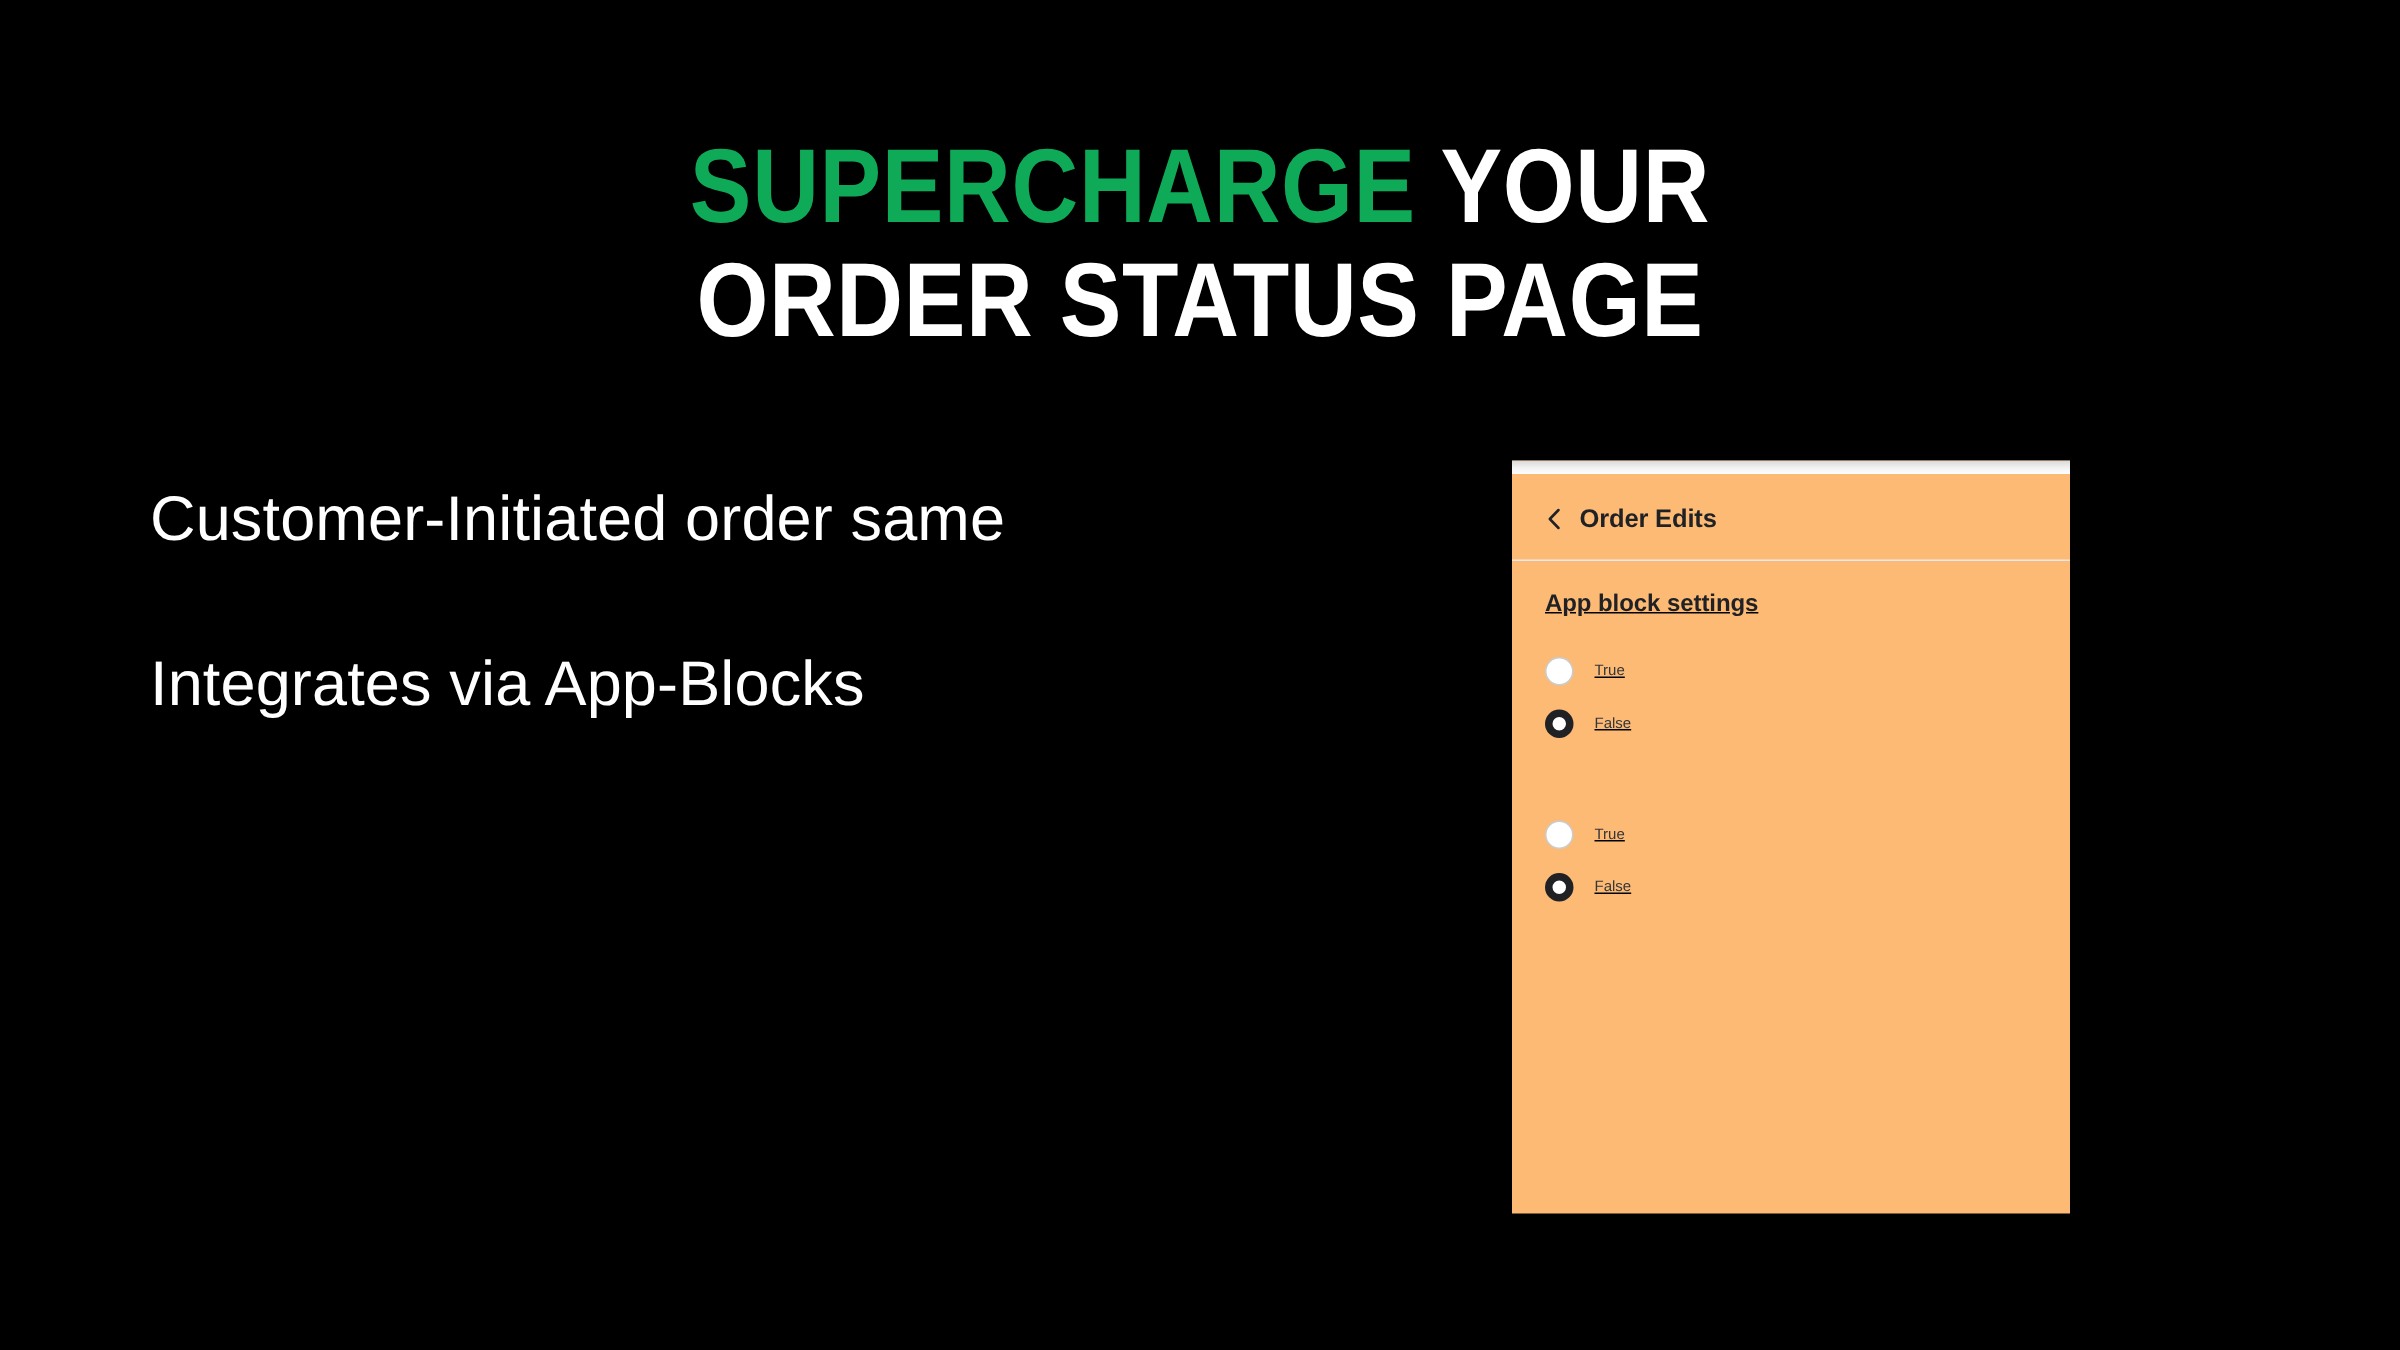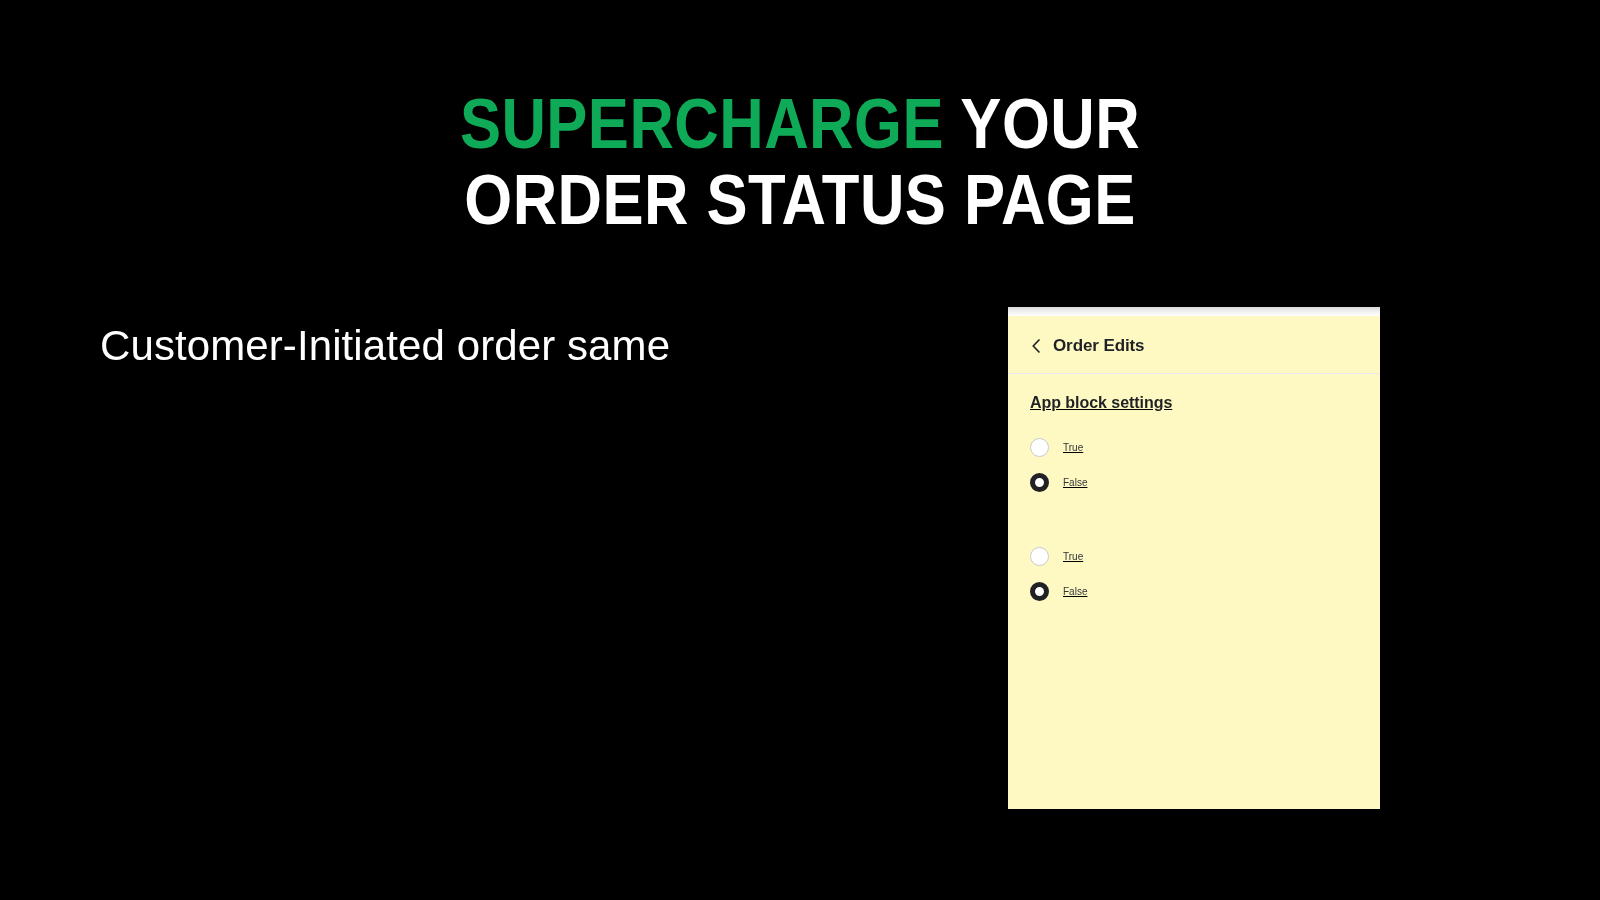--- a/index.html
+++ b/index.html
@@ -54,21 +54,21 @@
     white-space: nowrap;
   }
 
   
   .card {
     position: absolute;
     left: 1008px;
     top: 307px;
     width: 372px;
     height: 502px;
-    background: #fef9c3;
+    background: #fdba74;
     overflow: hidden;
     box-shadow: 0 0 0 1px rgba(0,0,0,0.06);
   }
   .card-topstrip {
     height: 9px;
     width: 100%;
     background: linear-gradient(to bottom, #d9d9d9 0%, #f2f2f2 55%, #ffffff 100%);
   }
 
   .card-header {
@@ -171,20 +171,21 @@
 </head>
 <body>
 
 <div class="headline">
   <span class="line"><span class="accent">SUPERCHARGE</span><span> YOUR</span></span>
   <span class="line">ORDER STATUS PAGE</span>
 </div>
 
 <div class="features">
   <div class="feature-line">Customer-Initiated order same</div>
+  <div class="feature-line">Integrates via App-Blocks</div>
 </div>
 
 <div class="card">
 
   <div class="card-topstrip"></div>
 
   <div class="card-header">
     <div class="crumb-row">
       <svg class="back-chevron" viewBox="0 0 12 16">
         <path d="M9 2 L3.2 8 L9 14" fill="none" stroke="#1f2125" stroke-width="1.7" stroke-linecap="round" stroke-linejoin="round"></path>

